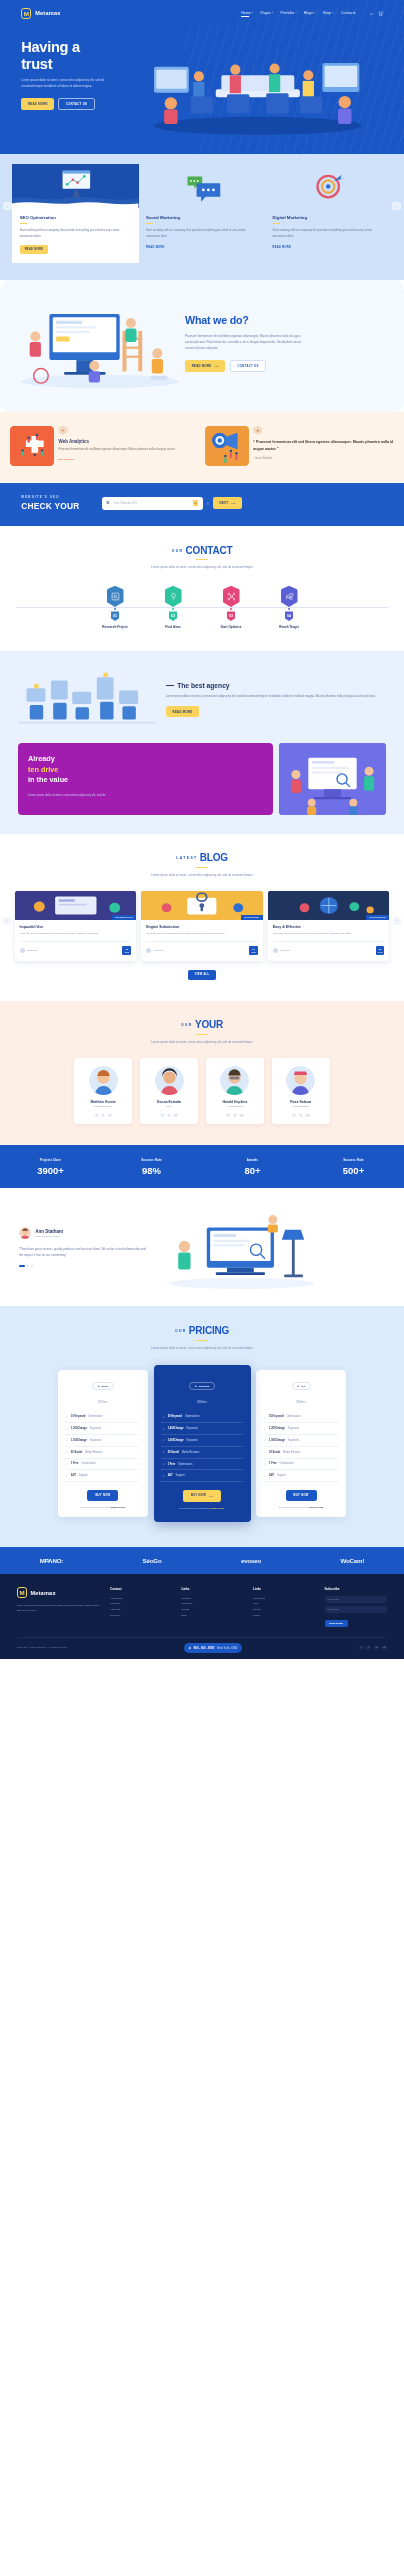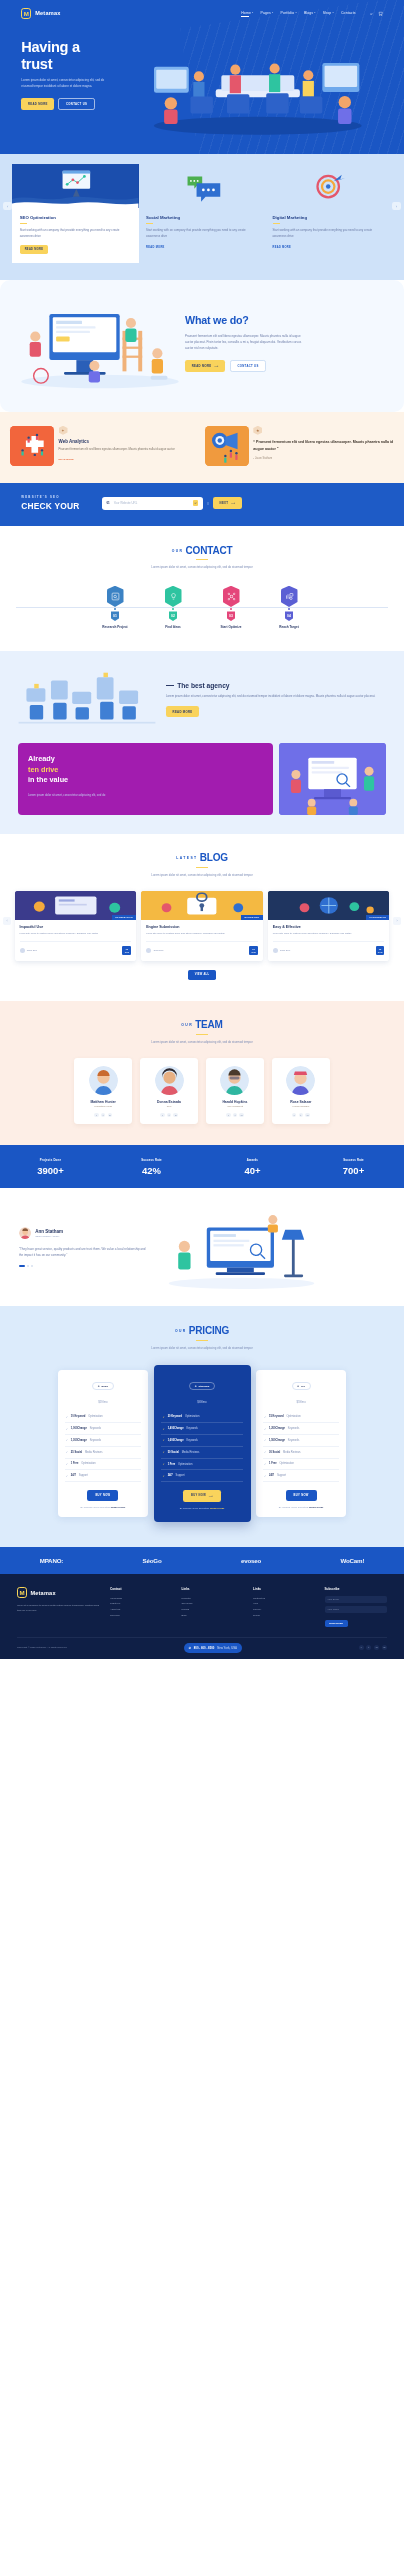--- a/index.html
+++ b/index.html
@@ -768,21 +768,21 @@
             </div>
           </div>
         </div>
       </div>
     </div>
     <div class="blog-more">VIEW ALL</div>
   </section>
 
   <section class="team">
     <div class="kicker-title">
-      <small>OUR</small><span>TEAM</span>
+      <small>OUR</small><span>YOUR</span>
     </div>
     <div class="yellow-rule"></div>
     <div class="sec-sub">Lorem ipsum dolor sit amet, consectetur adipiscing elit, sed do eiusmod tempor</div>
     <div class="team-row">
 
       <div class="tmember">
         <div class="tavatar">
           <svg width="29" height="29" viewBox="0 0 52 52">
               <circle cx="26" cy="26" r="26" fill="#dce9f8"></circle>
           <circle cx="26" cy="21" r="11" fill="#f2c39c"></circle>
@@ -856,29 +856,29 @@
     </div>
   </section>
 
   <section class="stats">
     <div class="stat">
       <div class="stat-label">Projects Done</div>
       <div class="stat-val">3900+</div>
     </div>
     <div class="stat">
       <div class="stat-label">Success Rate</div>
-      <div class="stat-val">42%</div>
+      <div class="stat-val">98%</div>
     </div>
     <div class="stat">
       <div class="stat-label">Awards</div>
-      <div class="stat-val">40+</div>
+      <div class="stat-val">80+</div>
     </div>
     <div class="stat">
       <div class="stat-label">Success Rate</div>
-      <div class="stat-val">700+</div>
+      <div class="stat-val">500+</div>
     </div>
   </section>
 
   <section class="testi">
     <div class="testi-left">
       <div class="testi-head">
         <div class="testi-av">
           <svg width="12.4" height="12.4" viewBox="0 0 22 22">
               <circle cx="11" cy="11" r="11" fill="#f2d6c4"></circle>
           <circle cx="11" cy="9" r="5" fill="#f3c39c"></circle>

